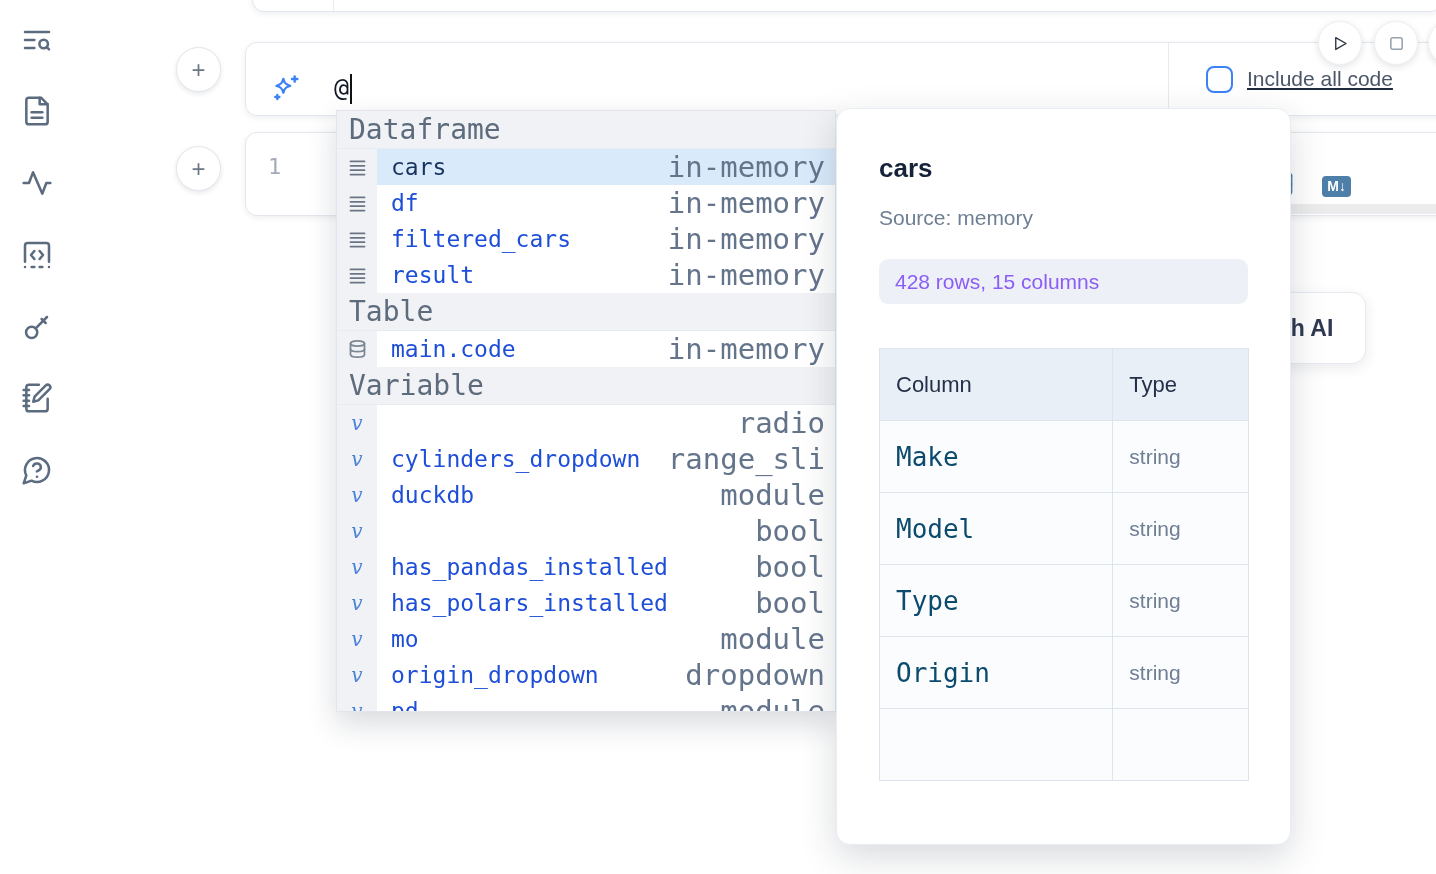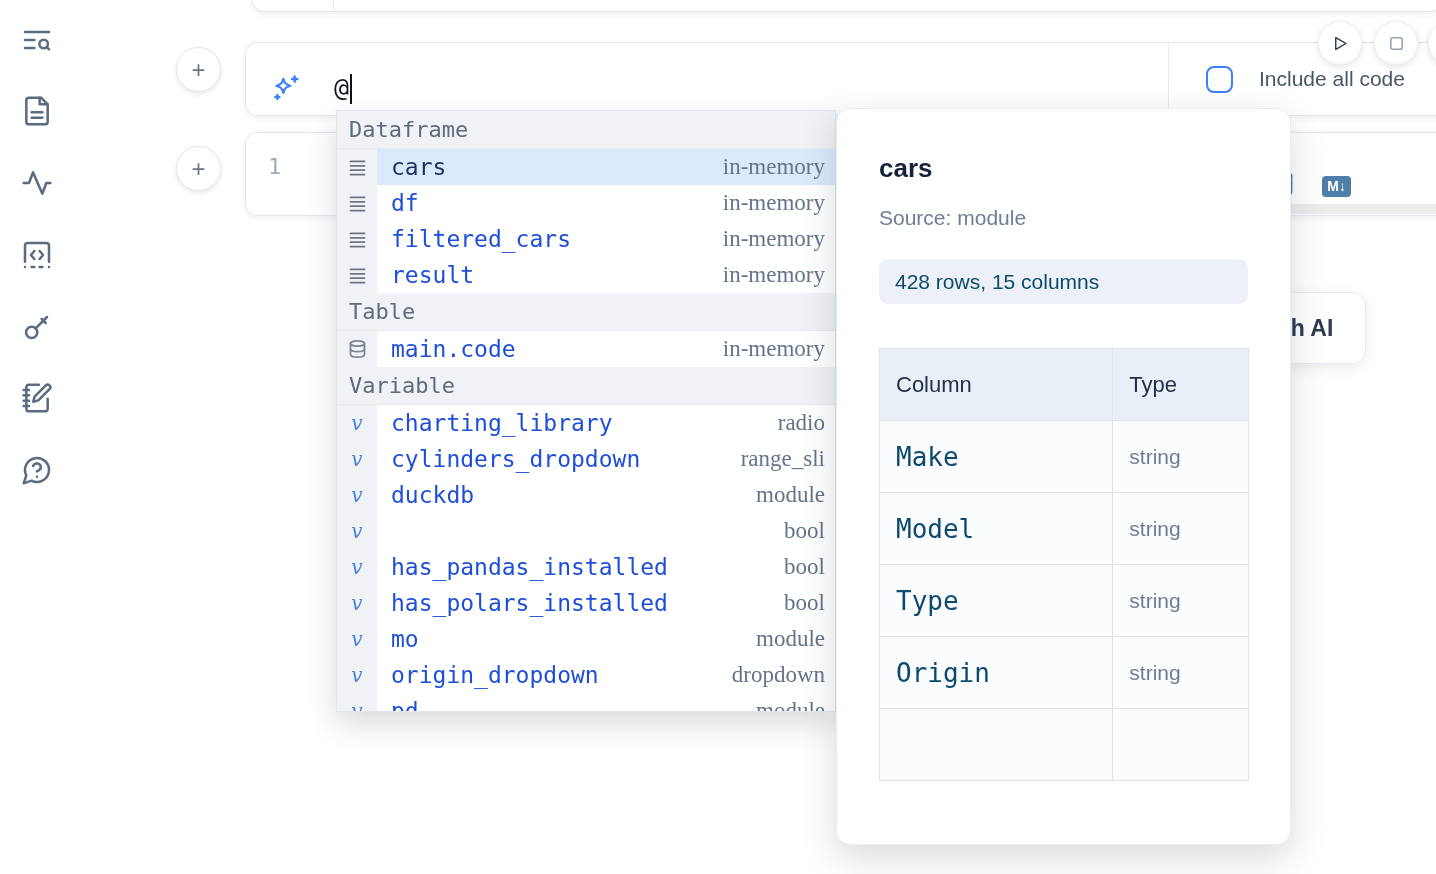--- a/index.html
+++ b/index.html
@@ -53,21 +53,21 @@
   }
   .text-cursor {
     display: inline-block; width: 2px; height: 30px; background: #111;
     vertical-align: middle; margin-left: 1px;
     animation: blink 1.1s steps(1) infinite;
   }
   @keyframes blink { 50% { opacity: 0; } }
   #ai-divider { position: absolute; left: 922px; top: 0; bottom: 0; width: 1px; background: #e7eaef; }
   #include-code {
     position: absolute; left: 960px; top: 0; height: 100%;
-    display: flex; align-items: center; gap: 26px; cursor: pointer;
+    display: flex; align-items: center; gap: 14px; cursor: pointer; text-decoration: underline;
   }
   #include-checkbox {
     width: 27px; height: 27px; border: 2px solid #3b82f6; border-radius: 8px;
     background: #fff;
   }
   #include-label { font-size: 21px; color: #4a5568; }
 
   
   .run-btn {
     position: absolute; top: 21px; width: 44px; height: 44px; border-radius: 50%;
@@ -102,38 +102,38 @@
   
   #autocomplete {
     position: absolute; left: 336px; top: 110px; width: 500px; height: 602px;
     background: #fff; border: 1px solid #e2e6ec;
     box-shadow: 0 12px 28px rgba(20,30,50,.16);
     overflow: hidden; z-index: 10;
     font-family: "DejaVu Sans Mono", monospace;
   }
   .ac-header {
     height: 38px; line-height: 38px; background: #f0f2f5;
-    color: #5d6b7c; font-size: 22px; padding-left: 12px;
+    color: #5d6b7c; font-size: 28px; padding-left: 12px;
     border-bottom: 1px solid #e8ebef;
   }
   .ac-item { display: flex; align-items: stretch; height: 36px; background: #fff; cursor: pointer; }
   .ac-item.selected .ac-body { background: #d9eafb; }
   .ac-item.selected .ac-name { color: #17335f; }
   .ac-icon {
     width: 40px; background: #f0f2f5; flex: none;
     display: flex; align-items: center; justify-content: center;
   }
   .ac-icon svg { width: 21px; height: 21px; }
   .var-glyph {
     font-family: "DejaVu Serif", serif; font-style: italic;
     color: #4a84d9; font-size: 20px; line-height: 1;
   }
   .ac-body { flex: 1; display: flex; align-items: center; padding: 0 10px 0 14px; min-width: 0; }
   .ac-name { font-size: 23px; color: #1d4ed8; white-space: pre; }
-  .ac-type { margin-left: auto; font-size: 23px; color: #64748b; white-space: pre; font-family: Liberation Serif, serif; }
+  .ac-type { margin-left: auto; font-size: 29px; color: #64748b; white-space: pre; }
 
   
   #ai-gen-button {
     position: absolute; left: 1120px; top: 292px; width: 246px; height: 72px;
     background: #fff; border: 1px solid #e7eaf0; border-radius: 14px;
     box-shadow: 0 4px 14px rgba(20,30,50,.09);
     display: flex; align-items: center; justify-content: center;
     font-size: 23px; font-weight: 700; color: #2f3a52;
     z-index: 8; cursor: pointer;
   }
@@ -147,21 +147,21 @@
   }
   #preview-title {
     position: absolute; left: 42px; top: 44px;
     font-size: 26px; font-weight: bold; color: #15223a;
   }
   #preview-source { position: absolute; left: 42px; top: 97px; font-size: 21px; color: #6e7e93; }
   #preview-badge {
     position: absolute; left: 42px; top: 150px; width: 369px; height: 45px;
     background: #edf1f7; border-radius: 9px;
     display: flex; align-items: center; padding-left: 16px;
-    font-size: 21px; color: #0c4a6e;
+    font-size: 21px; color: #8b5cf6;
   }
   #schema-wrap { position: absolute; left: 42px; top: 239px; width: 370px; height: 466px; overflow: hidden; }
   #schema-table { border-collapse: collapse; width: 370px; }
   #schema-table th, #schema-table td { border: 1px solid #dde4ec; text-align: left; }
   #schema-table th {
     background: #e9eff6; height: 72px; padding-left: 16px;
     font-size: 22px; font-weight: 400; color: #233048;
   }
   #schema-table td { background: #fbfcfe; height: 72px; padding-left: 16px; }
   th.col-name, td.col-name { width: 234px; }
@@ -377,21 +377,20 @@
     <div class="ac-section">
       <div class="ac-header">
         <span class="hdr-label">Variable</span>
       </div>
       <div class="ac-items">
     <div class="ac-item">
       <span class="ac-icon">
                 <span class="var-glyph">v</span>
               </span>
       <span class="ac-body">
-        <span class="ac-name">charting_library</span>
         <span class="ac-type">radio</span>
       </span>
     </div>
 
     <div class="ac-item">
       <span class="ac-icon">
                 <span class="var-glyph">v</span>
               </span>
       <span class="ac-body">
         <span class="ac-name">cylinders_dropdown</span>
@@ -467,21 +466,21 @@
         <span class="ac-type">module</span>
       </span>
     </div>
   </div>
     </div>
   </div>
   </div>
 
   <div id="preview-panel">
     <div id="preview-title">cars</div>
-    <div id="preview-source">Source: module</div>
+    <div id="preview-source">Source: memory</div>
     <div id="preview-badge">428 rows, 15 columns</div>
     <div id="schema-wrap">
       <table id="schema-table">
         <thead>
           <tr>
             <th class="col-name">Column</th>
             <th class="col-type">Type</th>
           </tr>
         </thead>
         <tbody id="schema-body">

